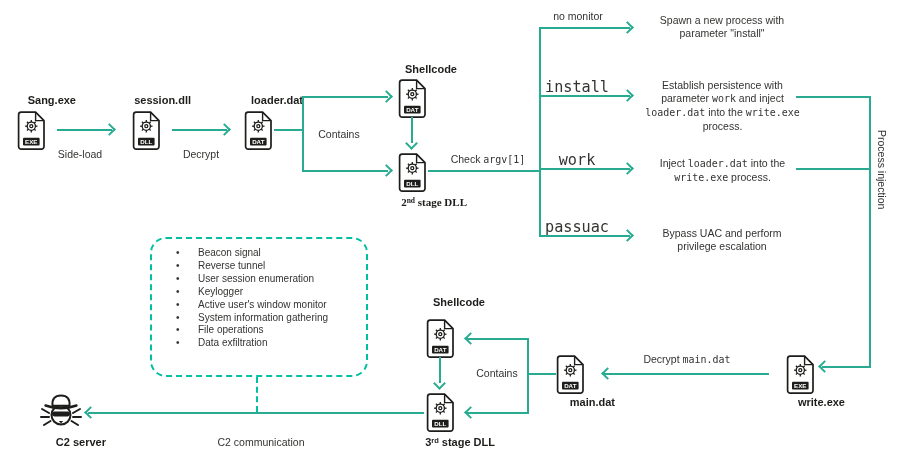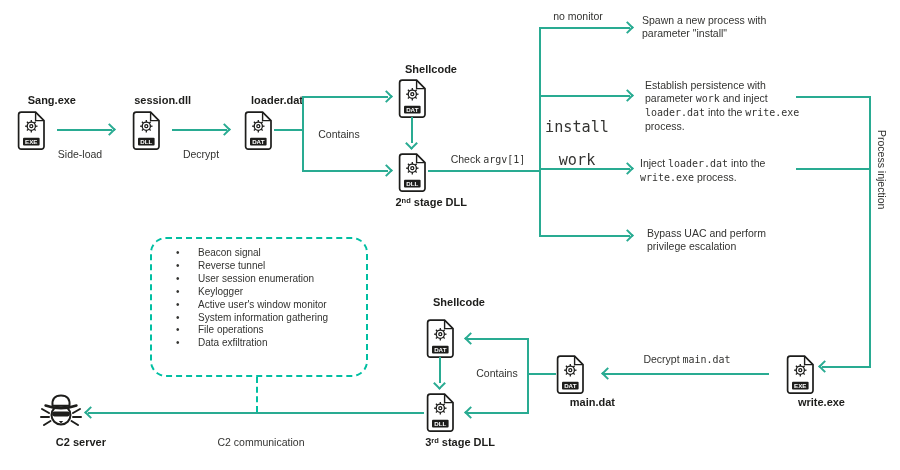--- a/index.html
+++ b/index.html
@@ -15,21 +15,21 @@
   }
   .hline{position:absolute;height:2px;background:var(--teal);}
   .vline{position:absolute;width:2px;background:var(--teal);}
   .dashv{position:absolute;width:0;border-left:2px dashed var(--dteal);}
   .chev{position:absolute;width:7px;height:7px;border-top:2px solid var(--teal);border-right:2px solid var(--teal);}
   .cr{transform:rotate(45deg);}
   .cl{transform:rotate(-135deg);}
   .cd{transform:rotate(135deg);}
   .nlabel{position:absolute;font-size:11px;font-weight:bold;color:var(--ink);text-align:right;}
   .elabel{position:absolute;font-size:10.5px;color:var(--txt);text-align:center;}
-  .desc{position:absolute;font-size:10.5px;color:var(--txt);line-height:1.27;}
+  .desc{position:absolute;font-size:10.5px;color:var(--txt);text-align:center;line-height:1.27;}
   .mono{font-family:"DejaVu Sans Mono",monospace;font-size:0.95em;}
   .sup{font-size:7.5px;position:relative;top:-3.5px;}
   .ficon{position:absolute;display:block;width:31px;height:40px;}
   .vert-label{position:absolute;font-size:10.5px;color:var(--txt);writing-mode:vertical-rl;text-align:center;}
   .dashed-box{position:absolute;left:150px;top:237px;width:218px;height:140px;border:2px dashed var(--dteal);border-radius:16px;box-sizing:border-box;}
   .dashed-box ul{margin:8px 0 0 0;padding:0 0 0 24px;list-style:none;}
   .dashed-box li{position:relative;padding-left:22px;font-size:10px;color:var(--txt);line-height:12.9px;}
   .dashed-box li::before{content:"\2022";position:absolute;left:0;top:0;color:var(--txt);font-size:10px;}
 </style>
 </head>
@@ -147,44 +147,45 @@
           <line x1="15.30" y1="19.30" x2="15.30" y2="21.40"></line>
           <line x1="12.40" y1="18.10" x2="10.92" y2="19.58"></line>
           <line x1="11.20" y1="15.20" x2="9.10" y2="15.20"></line>
           <line x1="12.40" y1="12.30" x2="10.92" y2="10.82"></line>
           <line x1="15.30" y1="11.10" x2="15.30" y2="9.00"></line>
           <line x1="18.20" y1="12.30" x2="19.68" y2="10.82"></line>
       </g>
       <rect x="7" y="26.8" width="16.6" height="7.8" rx="1" fill="#1d1d1b"></rect>
       <text x="15.3" y="32.9" text-anchor="middle" font-family="Liberation Sans, sans-serif" font-size="6.2" font-weight="bold" fill="#fff">DLL</text>
     </svg></span>
-  <div class="nlabel" style="left:357px;top:196px;width:110px;"><span>2</span><span class="sup">nd</span><span> stage DLL</span></div>
+  <div class="nlabel" style="left:357px;top:196px;width:110px;font-family:Liberation Serif, serif;"><span>2</span><span class="sup">nd</span><span> stage DLL</span></div>
 
   <div class="hline" style="left:428px;top:170px;width:112px;"></div>
   <div class="elabel" style="left:428px;top:153px;width:120px;"><span>Check </span><span class="mono">argv[1]</span></div>
 
   <div class="vline" style="left:539px;top:27px;height:210px;"></div>
 
   <div class="hline" style="left:540px;top:27px;width:90px;"></div>
   <div class="chev cr" style="left:623px;top:23px;"></div>
   <div class="elabel" style="left:528px;top:10px;width:100px;">no monitor</div>
   <div class="desc" style="left:642px;top:14px;width:160px;"><span>Spawn a new process with parameter "install"</span></div>
 
   <div class="hline" style="left:540px;top:95px;width:90px;"></div>
   <div class="chev cr" style="left:623px;top:91px;"></div>
-  <div class="elabel mono" style="left:527px;top:78px;width:100px;margin-top:40px;">install</div>
+  <div class="elabel mono" style="left:527px;top:78px;width:100px;">install</div>
   <div class="desc" style="left:645px;top:79px;width:155px;"><span>Establish persistence with parameter </span><span class="mono">work</span><span> and inject </span><span class="mono">loader.dat</span><span> into the </span><span class="mono">write.exe</span><span> process.</span></div>
 
   <div class="hline" style="left:540px;top:168px;width:90px;"></div>
   <div class="chev cr" style="left:623px;top:164px;"></div>
   <div class="elabel mono" style="left:527px;top:151px;width:100px;">work</div>
   <div class="desc" style="left:640px;top:157px;width:165px;"><span>Inject </span><span class="mono">loader.dat</span><span> into the </span><span class="mono">write.exe</span><span> process.</span></div>
 
   <div class="hline" style="left:540px;top:235px;width:90px;"></div>
   <div class="chev cr" style="left:623px;top:231px;"></div>
+  <div class="elabel mono" style="left:527px;top:218px;width:100px;">passuac</div>
   <div class="desc" style="left:647px;top:227px;width:150px;"><span>Bypass UAC and perform privilege escalation</span></div>
 
   <div class="hline" style="left:796px;top:96px;width:75px;"></div>
   <div class="hline" style="left:796px;top:168px;width:75px;"></div>
   <div class="vline" style="left:869px;top:96px;height:272px;"></div>
   <div class="hline" style="left:822px;top:366px;width:49px;"></div>
   <div class="chev cl" style="left:820px;top:362px;"></div>
   <div class="vert-label" style="left:876px;top:122px;height:96px;">Process injection</div>
 
   <span class="ficon" style="left:785px;top:355px;"><svg width="31" height="40" viewBox="0 0 31 40">

